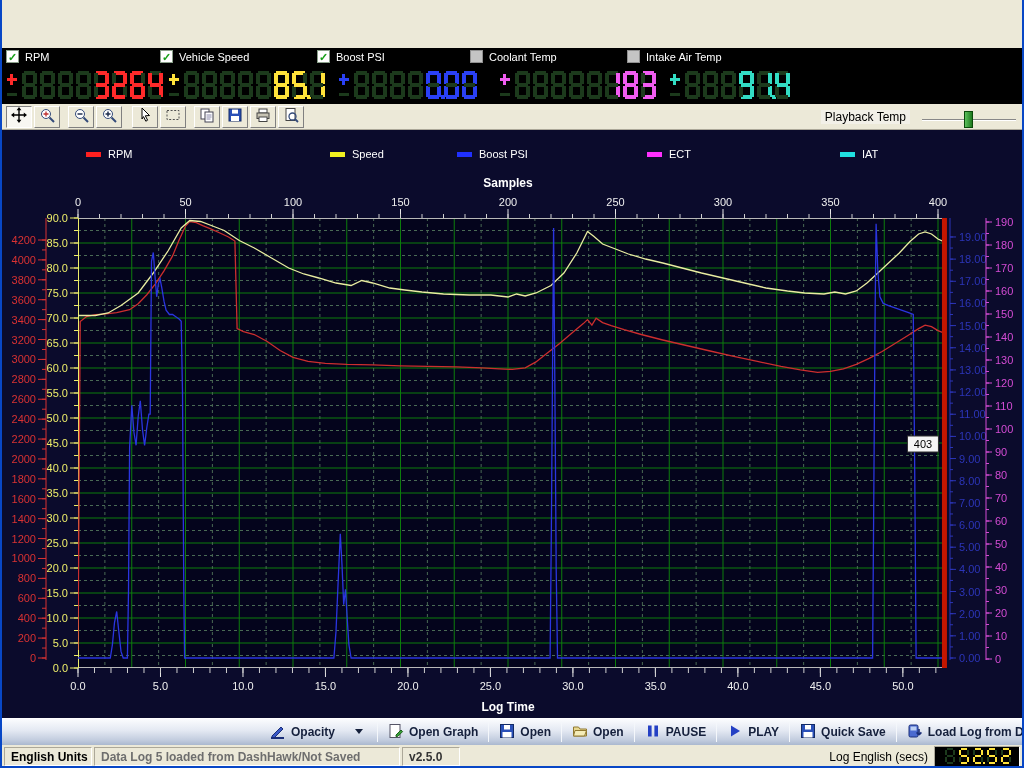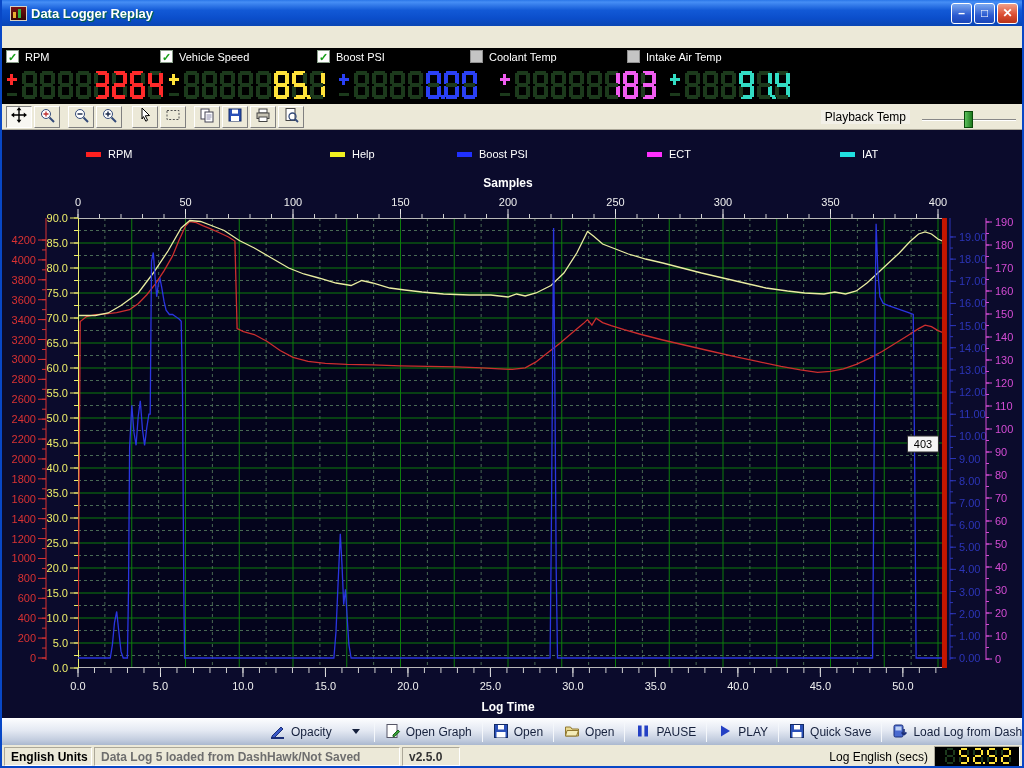--- a/index.html
+++ b/index.html
@@ -35,43 +35,36 @@
   #pb-track{position:absolute;top:15px;height:2px;background:#888;border-bottom:1px solid #fff;}
   #pb-thumb{position:absolute;top:-8px;width:9px;height:17px;background:linear-gradient(90deg,#5cc05c,#1e7a1e);border:1px solid #0a4a0a;}
   
   #chartpanel{position:absolute;left:0;top:130px;width:100%;height:588px;background:#0b0b2c;}
   .leg-item{position:absolute;top:18px;display:flex;align-items:center;}
   .leg-swatch{width:15px;height:5px;margin-right:7px;}
   .leg-label{color:#fff;font-size:11px;}
   #chart-svg{position:absolute;left:0;top:0;}
   
   #bottombar{position:absolute;left:0;top:718px;width:100%;height:27px;background:linear-gradient(#fbfcfe 0%,#e3e8f2 45%,#c3cddf 80%,#aab8cf 100%);border-top:1px solid #fff;display:flex;align-items:center;padding-left:260px;}
-  .bbtn{display:flex;align-items:center;gap:5px;padding:2px 8px;font-size:12px;font-weight:normal;color:#15203c;white-space:nowrap;}
+  .bbtn{display:flex;align-items:center;gap:5px;padding:2px 8px;font-size:12px;font-weight:bold;color:#15203c;white-space:nowrap;}
   .bsep{width:1px;height:20px;background:#93a3bd;border-right:1px solid #f4f7fb;margin:0 2px;}
   
   #statusbar{position:absolute;left:0;top:745px;width:100%;height:23px;background:#ece9d8;display:flex;align-items:center;font-size:12px;}
   .sseg{height:19px;margin-left:2px;border:1px solid;border-color:#aca899 #fff #fff #aca899;padding:2px 6px;white-space:nowrap;overflow:hidden;}
   #st-units{width:88px;font-weight:bold;color:#000;}
   #st-msg{width:306px;font-weight:bold;color:#6e6e6e;}
   #st-ver{width:58px;font-weight:bold;color:#333;}
   #st-fill{flex:1;border:none;}
   #st-loglabel{color:#000;margin-right:6px;}
   #st-led{width:86px;height:21px;background:#000;border:1px solid;border-color:#aca899 #fff #fff #aca899;position:relative;margin-right:2px;}
 </style>
 </head>
 <body>
 
 <div id="win">
-  <div id="titlebar">
-    <div id="app-icon"></div>
-    <div id="title-text">Data Logger Replay</div>
-    <div class="winbtn blue">–</div>
-    <div class="winbtn blue">□</div>
-    <div class="winbtn red">✕</div>
-  </div>
   <div id="channelbar">
       <div class="chan" style="left: 4px;">
         <div class="cbx">✓</div>
         <span class="chan-label">RPM</span>
       </div>
       <div class="chan" style="left: 158px;">
         <div class="cbx">✓</div>
         <span class="chan-label">Vehicle Speed</span>
       </div>
       <div class="chan" style="left: 315px;">
@@ -1085,21 +1078,21 @@
         <rect x="939.9499999999999" y="88" width="5" height="450" fill="#c41600"></rect>
         <rect x="905.4499999999999" y="306" width="31" height="16" fill="#f6f6f6" stroke="#303030"></rect>
         <text x="920.9499999999999" y="318" fill="#000" font-size="11px" text-anchor="middle" font-family="Liberation Sans,sans-serif">403</text>
       </svg>
   <div class="leg-item" style="left: 84px;">
         <div class="leg-swatch" style="background: rgb(255, 32, 32);"></div>
         <span class="leg-label">RPM</span>
       </div>
       <div class="leg-item" style="left: 328px;">
         <div class="leg-swatch" style="background: rgb(240, 240, 32);"></div>
-        <span class="leg-label">Help</span>
+        <span class="leg-label">Speed</span>
       </div>
       <div class="leg-item" style="left: 455px;">
         <div class="leg-swatch" style="background: rgb(32, 48, 255);"></div>
         <span class="leg-label">Boost PSI</span>
       </div>
       <div class="leg-item" style="left: 645px;">
         <div class="leg-swatch" style="background: rgb(255, 48, 255);"></div>
         <span class="leg-label">ECT</span>
       </div>
       <div class="leg-item" style="left: 838px;">

